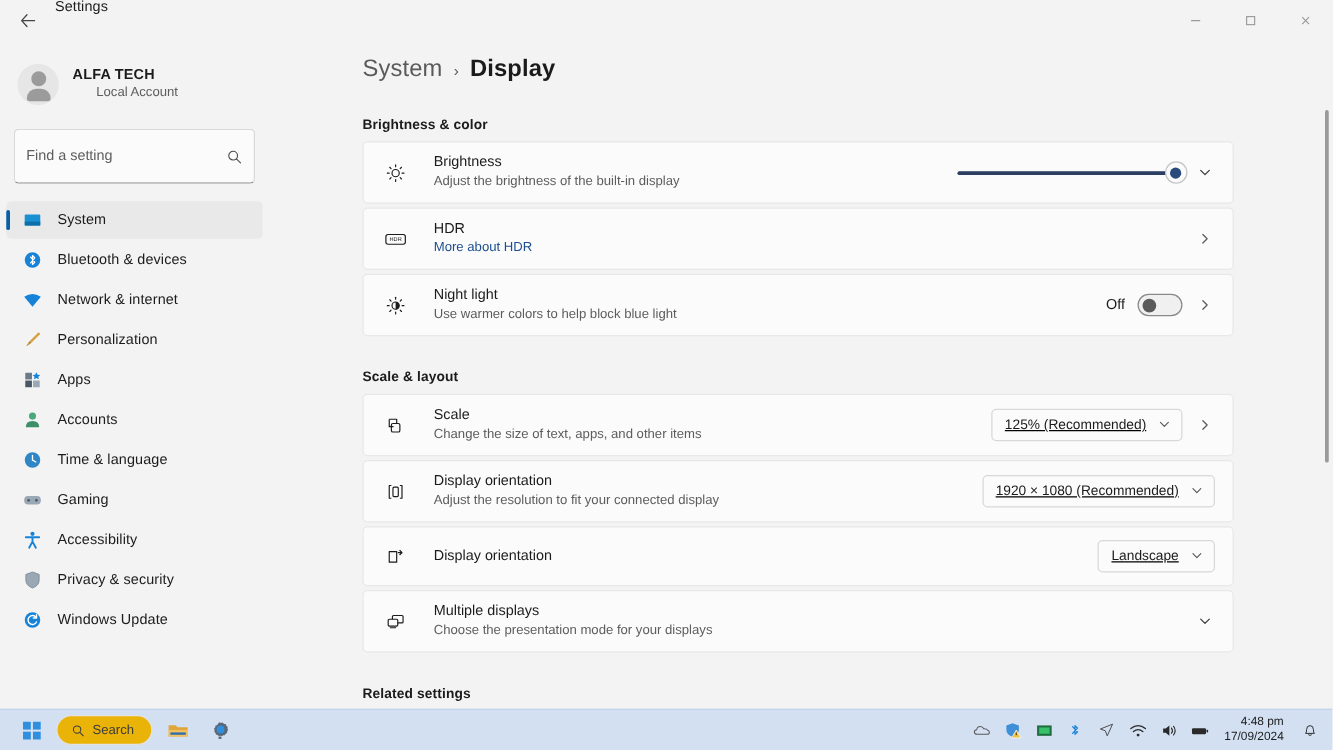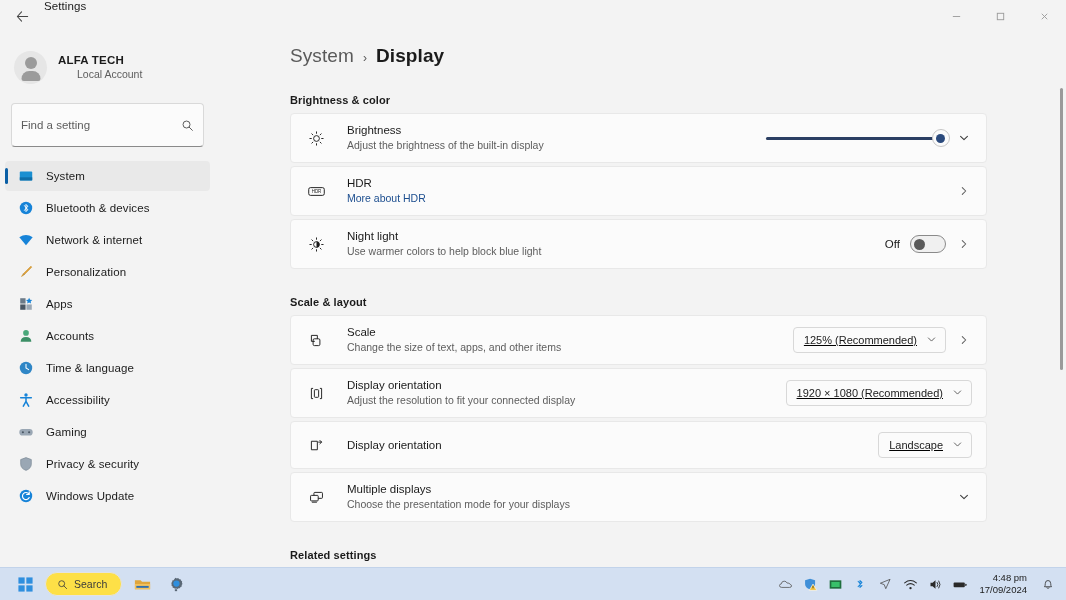--- a/index.html
+++ b/index.html
@@ -140,21 +140,21 @@
 
   
   .taskbar {
     position: absolute; left: 0; bottom: 0; width: 1066px; height: 33px;
     background: #d3e0f2; display: flex; align-items: center;
     border-top: 1px solid #c2d3ea;
   }
   .tb-left { display: flex; align-items: center; gap: 7px; padding-left: 12px; }
   .ti { width: 26px; height: 26px; display: flex; align-items: center; justify-content: center; border-radius: 4px; }
   .searchpill {
-    height: 24px; background: #fde047; border: 1px solid #e3e3e3; border-radius: 13px;
+    height: 24px; background: #eab308; border: 1px solid #e3e3e3; border-radius: 13px;
     display: flex; align-items: center; gap: 6px; padding: 0 14px 0 11px;
   }
   .searchpill span { font-size: 10.5px; color: #3b3b3b; }
   .tray { margin-left: auto; display: flex; align-items: center; gap: 9px; padding-right: 10px; }
   .trayico { width: 16px; height: 16px; display: flex; align-items: center; justify-content: center; }
   .clock { text-align: right; line-height: 1.25; margin: 0 4px 0 2px; }
   .clock div { font-size: 9.5px; color: #1b1b1b; }
 </style>
 </head>
 <body>
@@ -279,36 +279,36 @@
             <circle cx="9" cy="9" r="7" fill="#2f86c6"></circle>
             <path d="M9 4.8 V9 L12 10.8" fill="none" stroke="#fff" stroke-width="1.2" stroke-linecap="round"></path>
           </svg>
         </span>
         <span class="nav-lbl">Time &amp; language</span>
       </div>
 
       <div class="navitem">
         <span class="nav-ico">
           <svg width="16" height="16" viewBox="0 0 18 18">
-            <circle cx="9" cy="3.4" r="1.9" fill="#1683d8"></circle>
-            <path d="M3 6.5 H15 M9 6.5 V10.5 M9 10.5 L6 16 M9 10.5 L12 16" fill="none" stroke="#1683d8" stroke-width="1.7" stroke-linecap="round"></path>
-          </svg>
-        </span>
-        <span class="nav-lbl">Accessibility</span>
-      </div>
-
-      <div class="navitem">
-        <span class="nav-ico">
-          <svg width="16" height="16" viewBox="0 0 18 18">
             <rect x="1.5" y="5.5" width="15" height="7.5" rx="3.5" fill="#9aa7b4"></rect>
             <circle cx="5.5" cy="9.3" r="1.2" fill="#4a5764"></circle>
             <circle cx="12.5" cy="9.3" r="1.2" fill="#4a5764"></circle>
           </svg>
         </span>
         <span class="nav-lbl">Gaming</span>
+      </div>
+
+      <div class="navitem">
+        <span class="nav-ico">
+          <svg width="16" height="16" viewBox="0 0 18 18">
+            <circle cx="9" cy="3.4" r="1.9" fill="#1683d8"></circle>
+            <path d="M3 6.5 H15 M9 6.5 V10.5 M9 10.5 L6 16 M9 10.5 L12 16" fill="none" stroke="#1683d8" stroke-width="1.7" stroke-linecap="round"></path>
+          </svg>
+        </span>
+        <span class="nav-lbl">Accessibility</span>
       </div>
 
       <div class="navitem">
         <span class="nav-ico">
           <svg width="16" height="16" viewBox="0 0 18 18">
             <path d="M9 1.8 L15 4 V9 Q15 14 9 16.2 Q3 14 3 9 V4 Z" fill="#9aa7b4" stroke="#75828f" stroke-width=".7"></path>
           </svg>
         </span>
         <span class="nav-lbl">Privacy &amp; security</span>
       </div>

